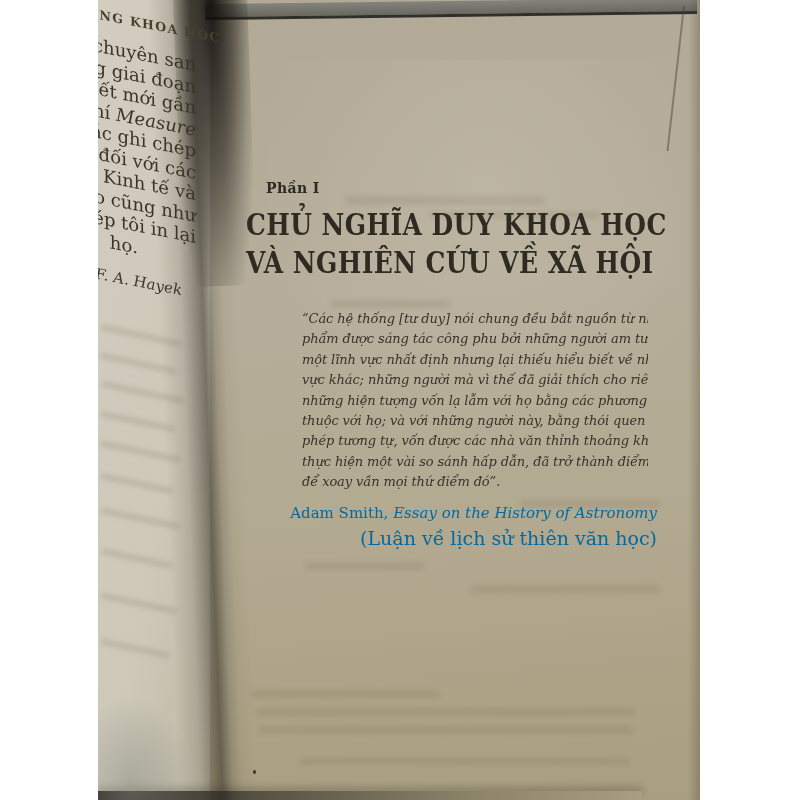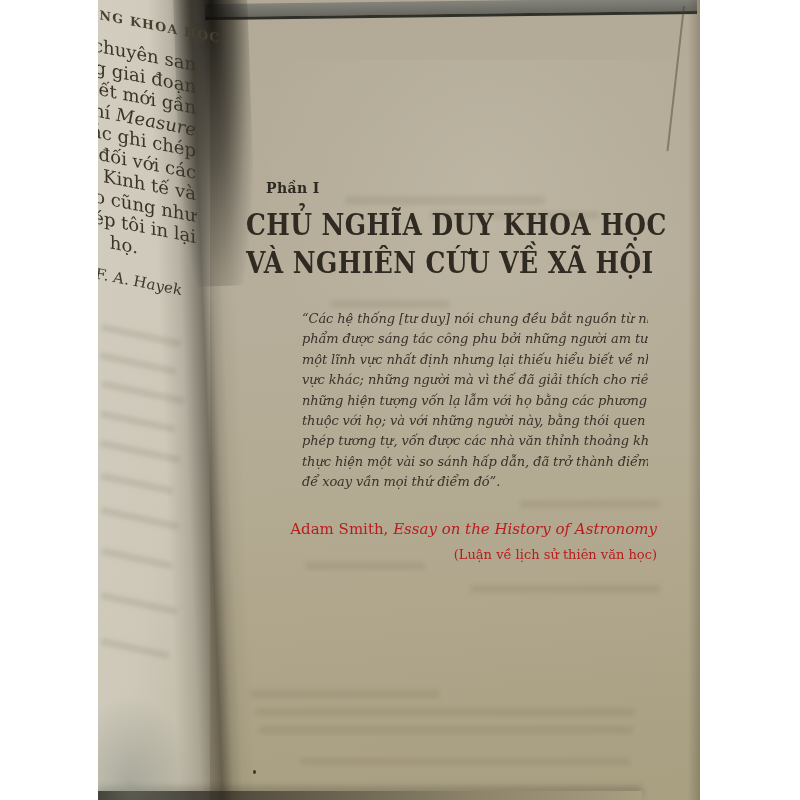--- a/index.html
+++ b/index.html
@@ -60,24 +60,24 @@
   
   #part-label{left:266px;top:180px;font-size:14px;font-weight:bold;letter-spacing:0.4px;
     color:#2e2922;z-index:10;}
   #chapter-title{left:246px;top:206px;font-size:29px;line-height:38px;font-weight:bold;
     letter-spacing:0.5px;color:#2f2a22;transform:scaleX(0.86);transform-origin:0 0;
     white-space:nowrap;z-index:10;}
   #quote-block{left:302px;top:309px;width:346px;z-index:10;color:#39312a;
     font-style:italic;font-size:13px;line-height:20.4px;letter-spacing:-0.1px;}
   .q{white-space:nowrap;overflow:hidden;text-align:justify;text-align-last:justify;}
   .q.q-last{text-align-last:left;}
-  #attribution{right:143px;top:518px;text-align:right;color:#b91c1c;font-size:15px;
+  #attribution{right:143px;top:502px;text-align:right;color:#0369a1;font-size:15px;
     line-height:23px;z-index:10;white-space:nowrap;}
   #attribution .work{font-style:italic;}
-  #attribution-translation{font-size:13px;margin-top:2px;text-align:right;}
+  #attribution-translation{font-size:19px;margin-top:2px;text-align:right;}
 </style>
 </head>
 <body>
 
 <div id="canvas">
 
   <div class="abs" id="left-page"></div>
   <div class="abs" id="right-page"></div>
   <div class="abs" id="right-page-sheen"></div>
 

